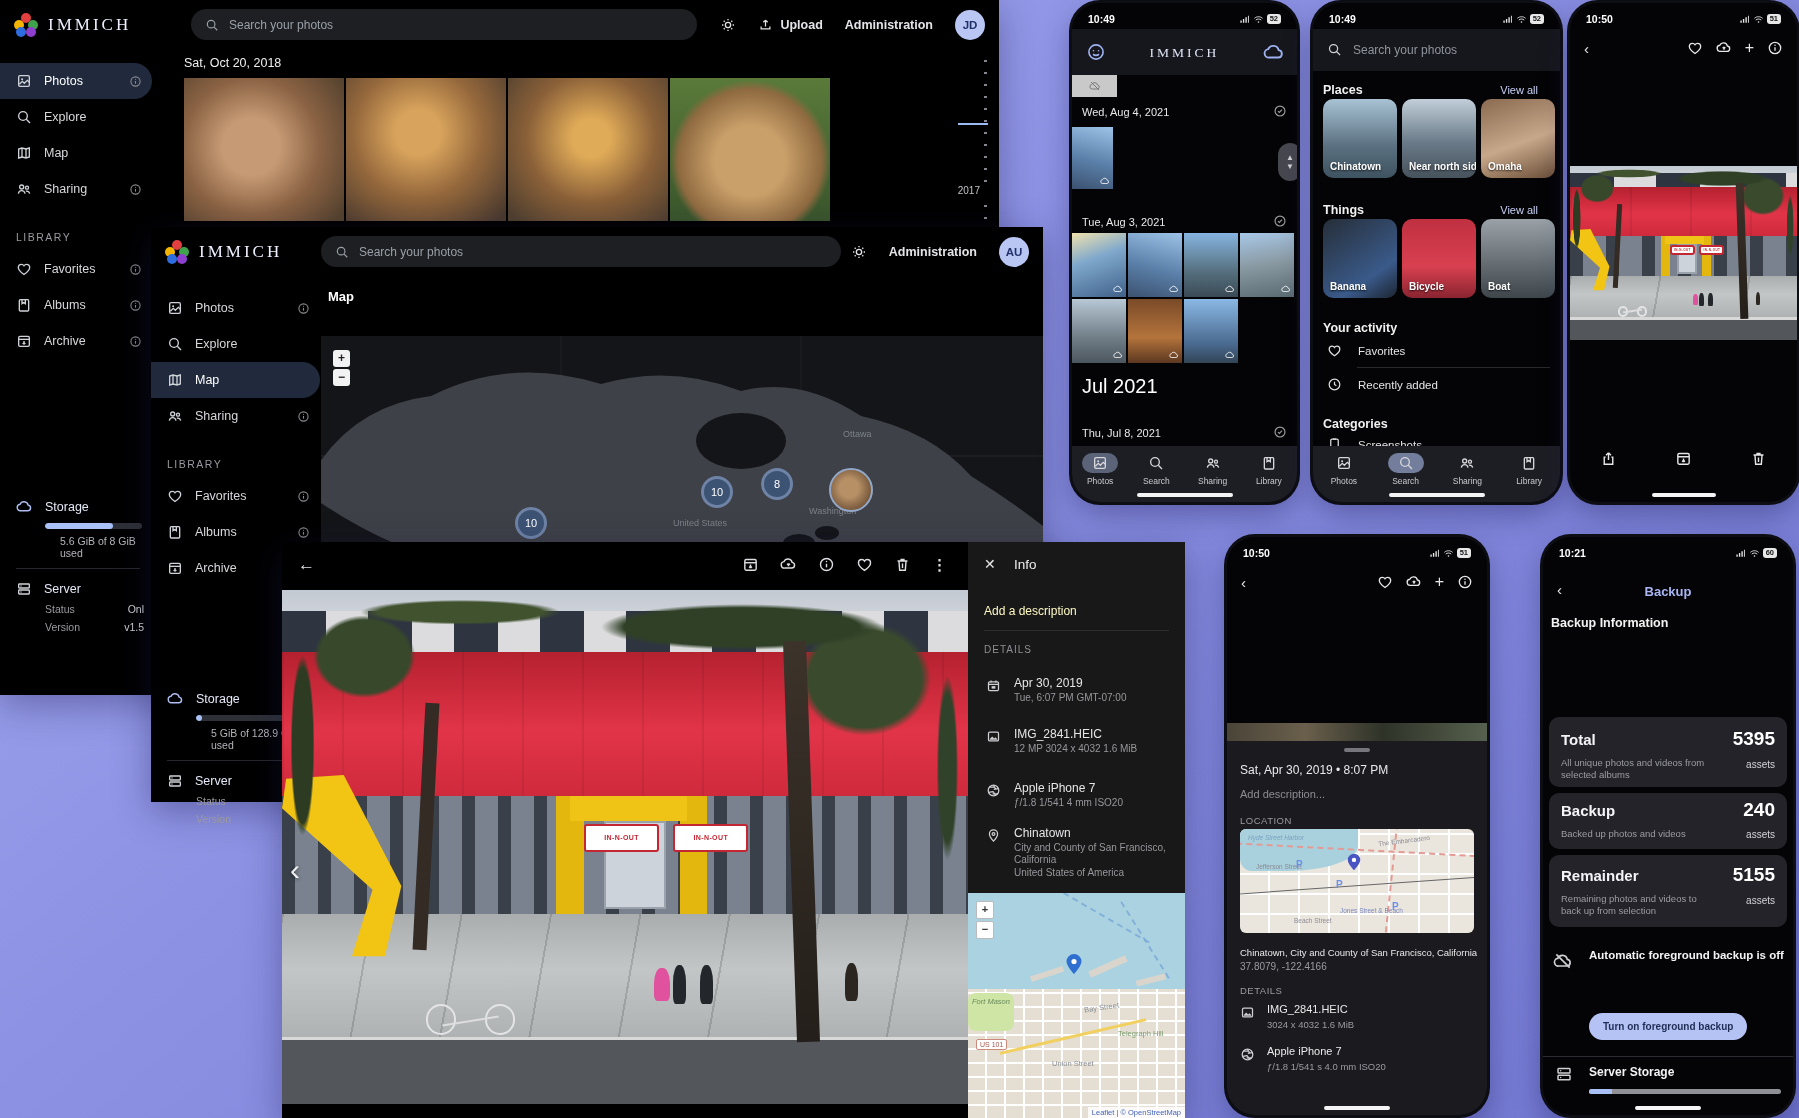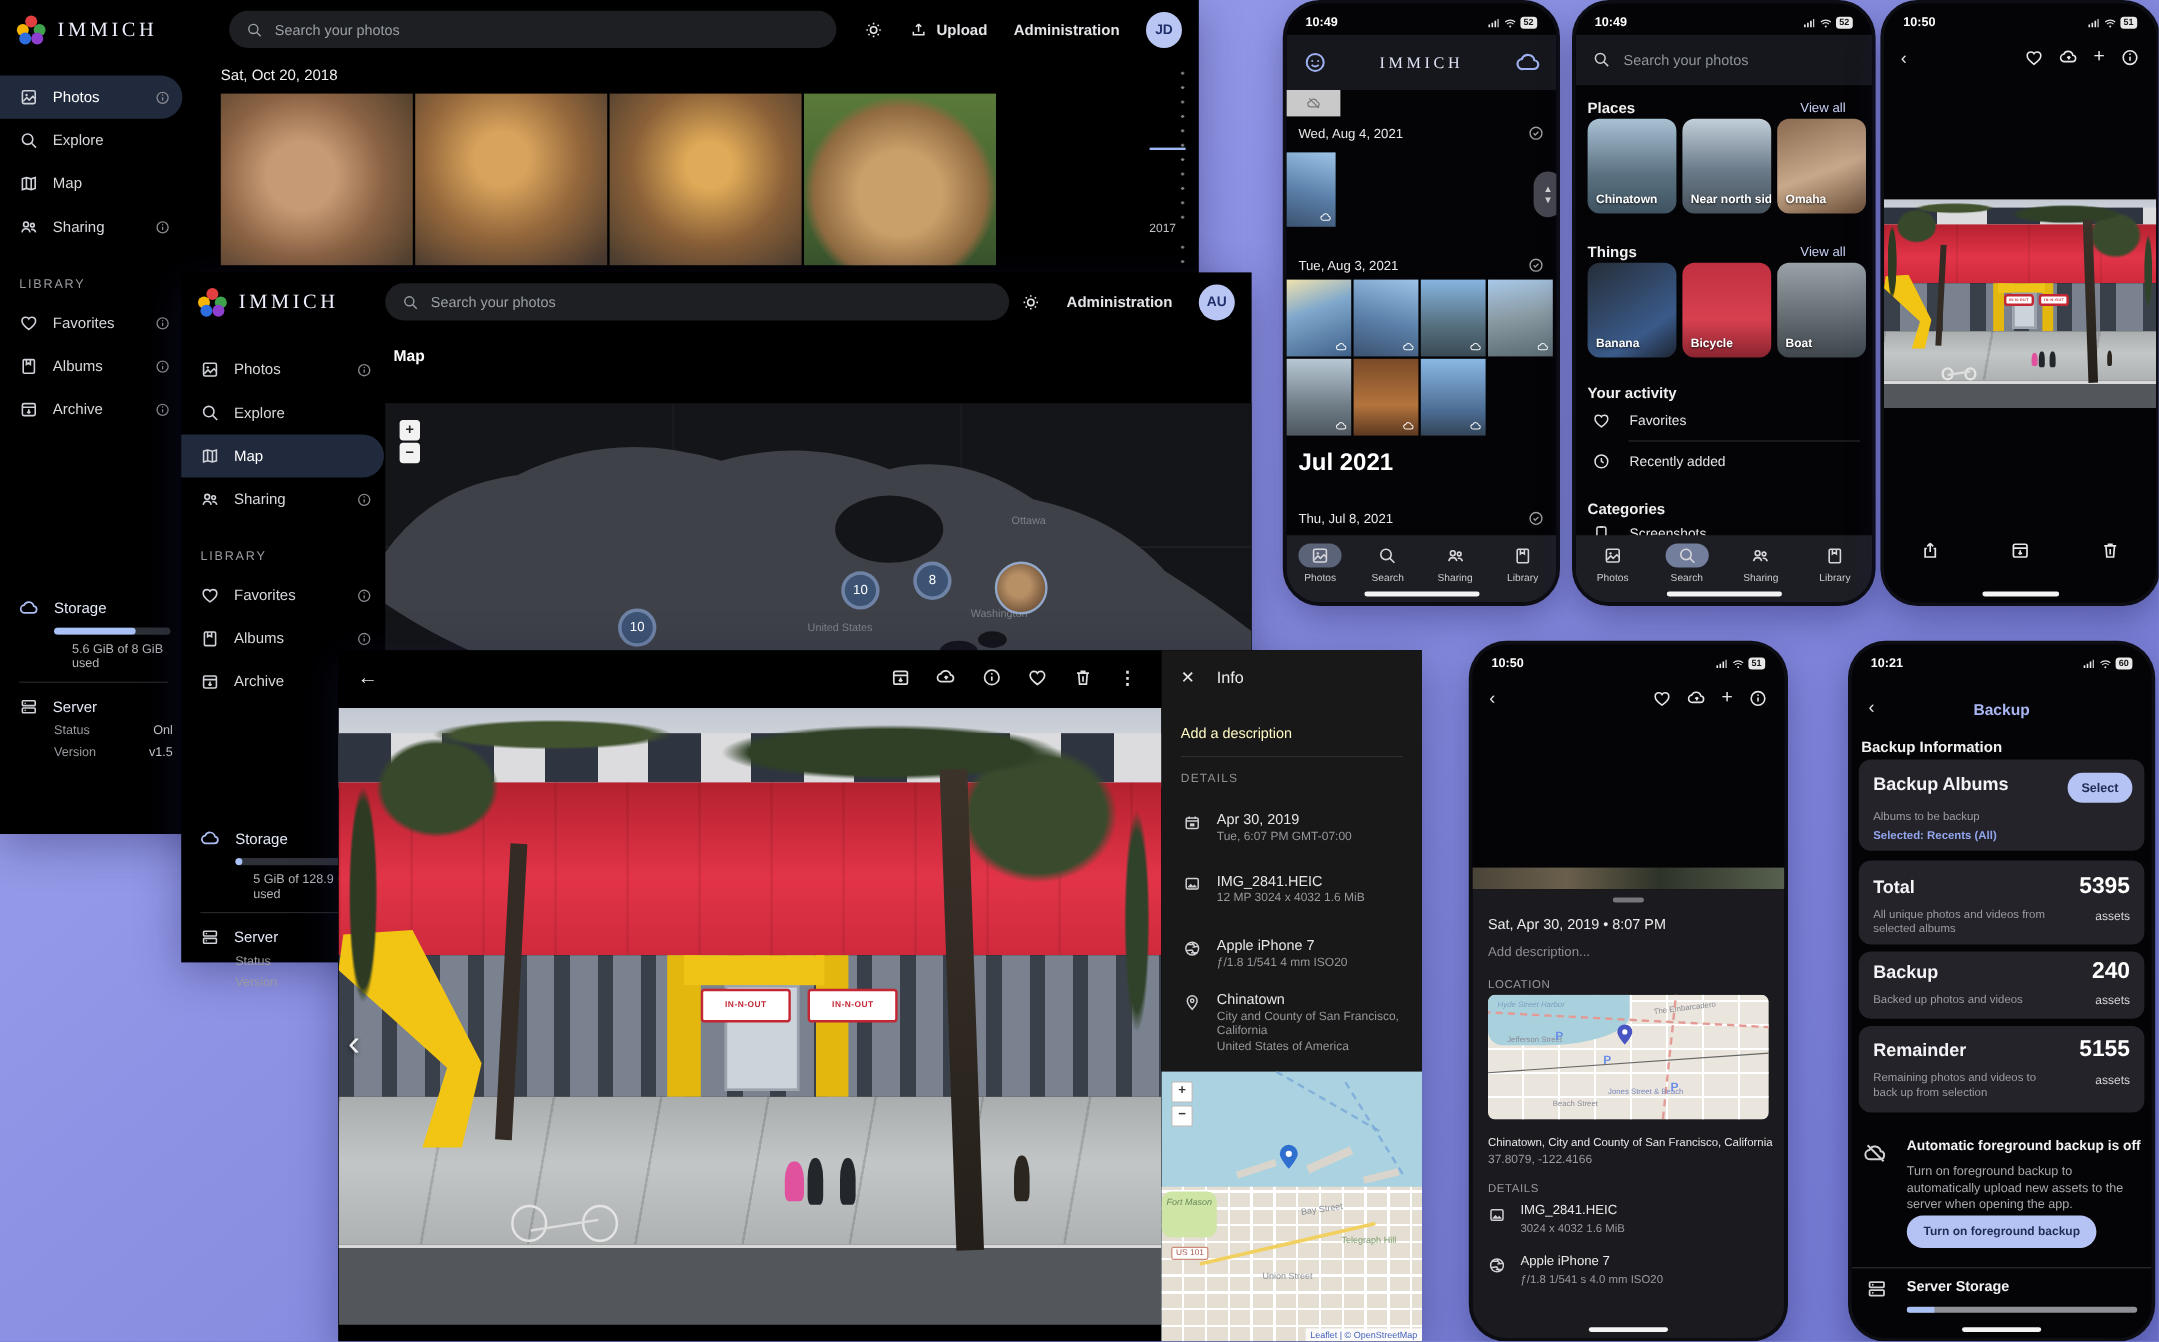--- a/index.html
+++ b/index.html
@@ -803,21 +803,21 @@
           <svg class="cldtag">
             <use href="#i-cloud"></use>
           </svg>
         </div>
       <div class="gtile gt7">
           <svg class="cldtag">
             <use href="#i-cloud"></use>
           </svg>
         </div>
     </div>
-    <div style="position:absolute;left:10px;top:372px;font-size:20px;font-weight:bold;color:#fff">Jul 2021</div>
+    <div style="position:absolute;left:10px;top:372px;font-size:20px;font-weight:normal;color:#fff">Jul 2021</div>
     <div class="pdate" style="top:424px">Thu, Jul 8, 2021</div>
     <svg class="chk" style="top:422px">
         <use href="#i-check"></use>
       </svg>
     <div class="pnav">
       <div class="ni on">
           <span class="pill">
             <svg>
               <use href="#i-photo"></use>
             </svg>
@@ -1105,26 +1105,20 @@
           </svg>
         <svg class="wif">
             <use href="#i-wifi"></use>
           </svg>
         <span class="batt">60</span>
       </span>
     </div>
     <span style="position:absolute;left:14px;top:44px;font-size:15px;color:#e8e8ec">‹</span>
     <div class="p5title" style="top:47px">Backup</div>
     <div class="p5sec" style="top:79px">Backup Information</div>
-    <div class="bcard" style="top:96px;height:76px">
-      <div class="bc-t" style="top:12px">Backup Albums</div>
-      <div class="selbtn" style="top:11px">Select</div>
-      <div class="bc-d" style="top:42px;width:170px">Albums to be backup</div>
-      <div class="bc-sel" style="top:58px">Selected: Recents (All)</div>
-    </div>
     <div class="bcard" style="top:180px;height:70px">
       <div class="bc-t" style="top:14px">Total</div>
       <div class="bc-v" style="top:11px">5395</div>
       <div class="bc-d" style="top:40px">All unique photos and videos from selected albums</div>
       <div class="bc-u" style="top:42px">assets</div>
     </div>
     <div class="bcard" style="top:256px;height:56px">
       <div class="bc-t" style="top:9px">Backup</div>
       <div class="bc-v" style="top:6px">240</div>
       <div class="bc-d" style="top:35px">Backed up photos and videos</div>
@@ -1133,21 +1127,20 @@
     <div class="bcard" style="top:318px;height:72px">
       <div class="bc-t" style="top:12px">Remainder</div>
       <div class="bc-v" style="top:9px">5155</div>
       <div class="bc-d" style="top:38px">Remaining photos and videos to back up from selection</div>
       <div class="bc-u" style="top:40px">assets</div>
     </div>
     <svg style="position:absolute;left:10px;top:414px;width:20px;height:20px;color:#cfcfd4">
         <use href="#i-cloudslash"></use>
       </svg>
     <div style="position:absolute;left:46px;top:412px;font-size:11.5px;font-weight:bold;color:#f2f2f4">Automatic foreground backup is off</div>
-    <div class="fgpara" style="top:432px">Turn on foreground backup to automatically upload new assets to the server when opening the app.</div>
     <div class="fgbtn" style="top:476px">Turn on foreground backup</div>
     <div class="p5div" style="top:519px"></div>
     <svg style="position:absolute;left:12px;top:528px;width:18px;height:18px;color:#cfcfd4">
         <use href="#i-server"></use>
       </svg>
     <div style="position:absolute;left:46px;top:528px;font-size:12px;font-weight:bold;color:#f2f2f4">Server Storage</div>
     <div class="p5bar" style="top:552px">
         <i></i>
       </div>
     <div class="homebar"></div>

